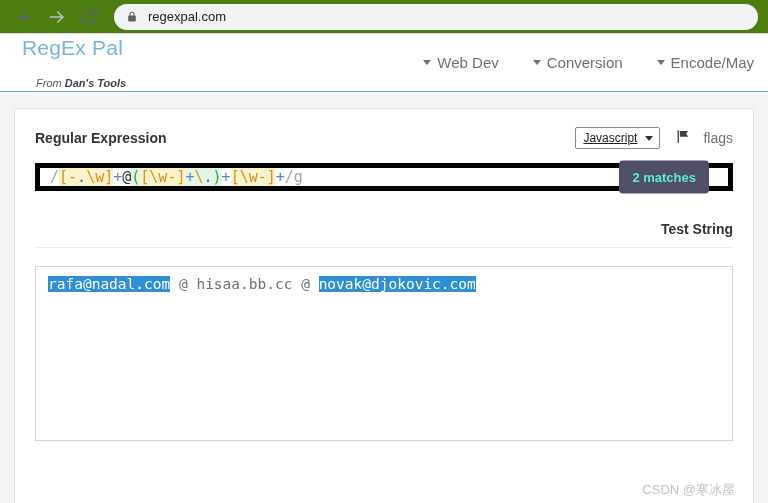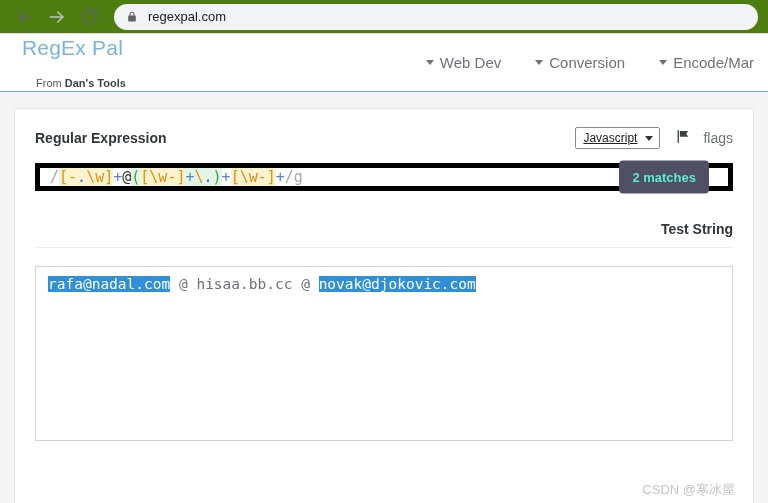--- a/index.html
+++ b/index.html
@@ -72,20 +72,21 @@
   .brand-title {
     font-size: 21px;
     color: #7ab3e0;
     letter-spacing: .2px;
   }
   .brand-sub {
     font-size: 11px;
     color: #555a5e;
     margin-top: 20px;
     padding-left: 14px;
+    font-style: italic;
   }
   .brand-sub b { color: #3d4246; }
 
   .site-nav {
     margin-left: auto;
     display: flex;
     align-items: center;
     gap: 34px;
     padding-right: 0;
     transform: translateX(10px);
@@ -289,21 +290,21 @@
       <div class="nav-item">
         <span class="caret"></span>
         <span>Web Dev</span>
       </div>
       <div class="nav-item">
         <span class="caret"></span>
         <span>Conversion</span>
       </div>
       <div class="nav-item">
         <span class="caret"></span>
-        <span>Encode/Mar</span>
+        <span>Encode/May</span>
       </div>
     </div>
   </div>
 
   <div class="card">
 
     <div class="section-head">
       <div class="section-title">Regular Expression</div>
       <div class="head-right">
         <div class="lang-select">

